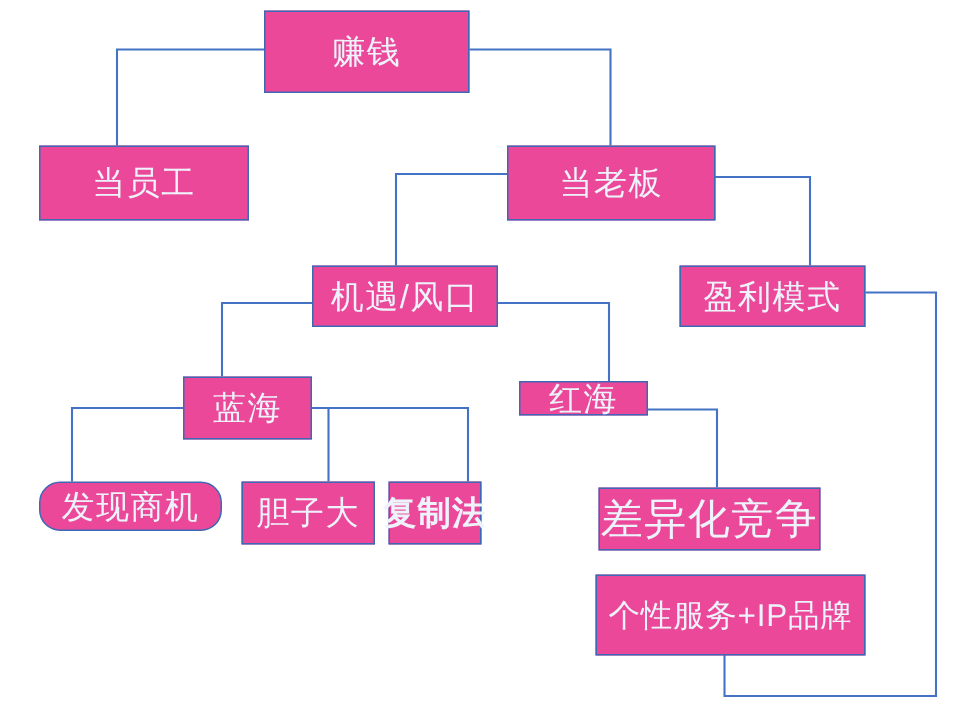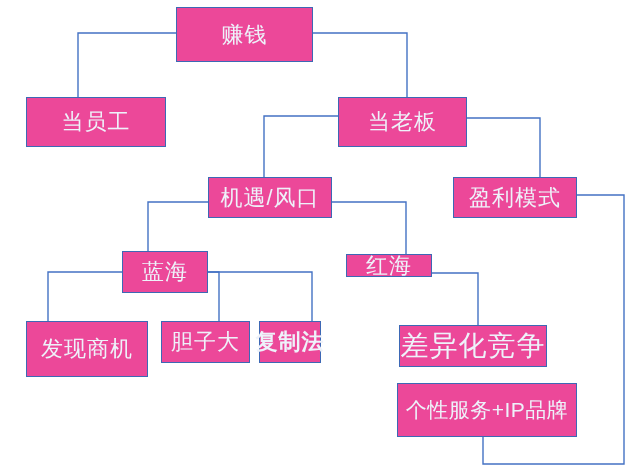--- a/index.html
+++ b/index.html
@@ -59,31 +59,31 @@
     <polyline points="208,272 219,272 219,321"></polyline>
     <polyline points="208,272 312,272 312,321"></polyline>
     <polyline points="432,273 478,273 478,325"></polyline>
     <polyline points="577,195 624,195 624,464 483,464 483,426"></polyline>
   </svg>
 
   <div class="node" style="left:176px; top:7px;  width:137px; height:55px;">赚钱</div>
 
   <div class="node" style="left:26px;  top:97px; width:140px; height:50px;">当员工</div>
 
-  <div class="node" style="left:338px; top:97px; width:129px; height:50px;">当老板</div>
+  <div class="node" style="left:338px; top:97px; width:139px; height:50px;">当老板</div>
 
   <div class="node" style="left:208px; top:177px; width:124px; height:41px;">机遇/风口</div>
 
   <div class="node" style="left:453px; top:177px; width:124px; height:41px;">盈利模式</div>
 
   <div class="node" style="left:122px; top:251px; width:86px;  height:42px;">蓝海</div>
 
   <div class="node" style="left:346px; top:254px; width:86px;  height:23px;">红海</div>
 
-  <div class="node" style="left:26px;  top:321px; width:122px; height:56px;">发现商机</div>
+  <div class="node" style="left:26px;  top:321px; width:122px; height:33px;border-radius:14px;">发现商机</div>
 
   <div class="node" style="left:161px; top:321px; width:89px;  height:42px;">胆子大</div>
 
   <div class="node" style="left:259px; top:321px; width:62px;  height:42px;font-weight:bold;">复制法</div>
 
   <div class="node" style="left:399px; top:325px; width:148px; height:42px; font-size:28px;">差异化竞争</div>
 
   <div class="node" style="left:397px; top:383px; width:180px; height:54px; font-size:21px; letter-spacing:0.5px;">个性服务+IP品牌</div>
 
 </div>

